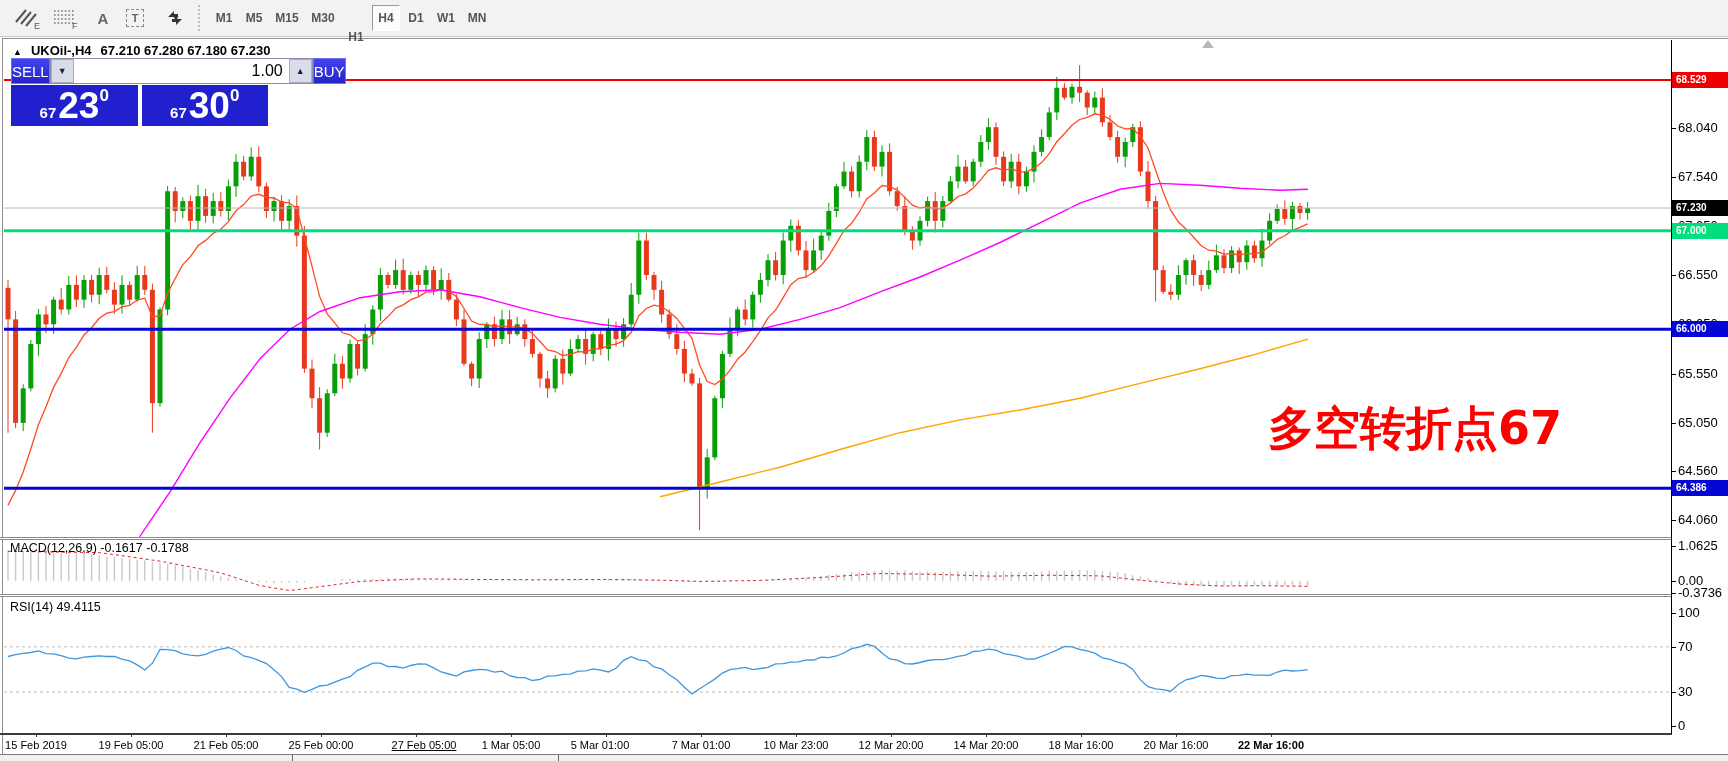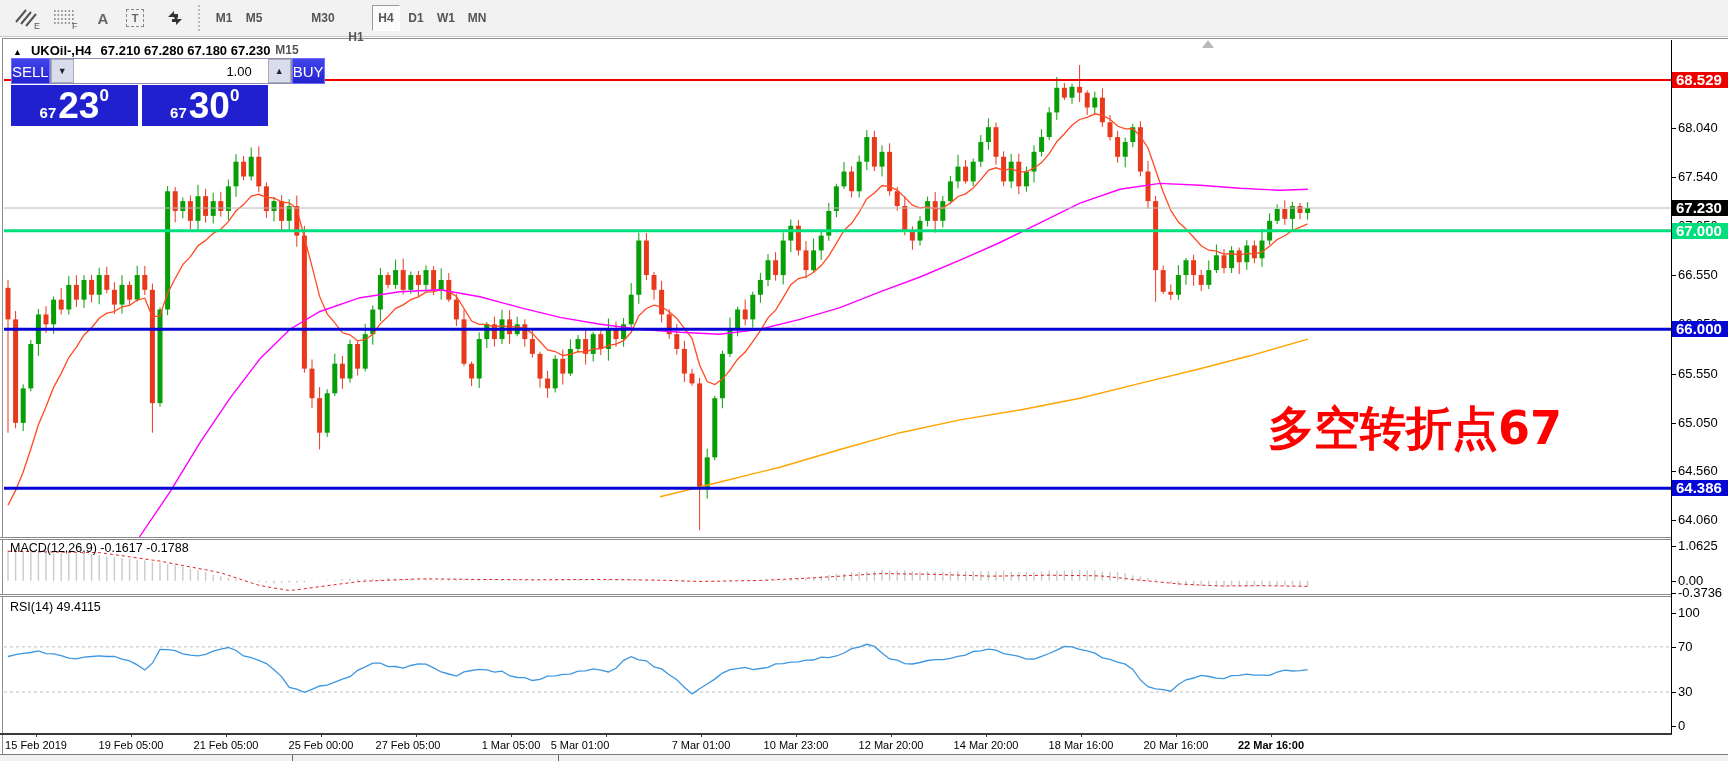--- a/index.html
+++ b/index.html
@@ -23,32 +23,32 @@
   
   #tradepanel{position:absolute;left:11px;top:58px;width:257px;z-index:5;}
   #tp-row1{display:flex;height:26px;}
   .tp-btn{background:linear-gradient(#4343ea,#2424cf);border:1px solid #6f6fff;color:#fff;
     font-size:15px;font-weight:400;display:flex;align-items:center;justify-content:center;}
   #tp-sell{width:63px;}
   #tp-buy{width:48px;}
   #tp-spin{flex:1;display:flex;border:1px solid #8d8dae;background:#fff;}
   .spin-btn{width:23px;background:#d9dcea;border:1px solid #aab;color:#223;font-size:9px;
     display:flex;align-items:center;justify-content:center;}
-  #tp-vol{flex:1;border:none;outline:none;text-align:right;font-size:13px;color:#000;padding-right:16px;
+  #tp-vol{flex:1;border:none;outline:none;text-align:right;font-size:16px;color:#000;padding-right:6px;
     font-family:"Liberation Sans",sans-serif;min-width:10px;}
   #tp-row2{display:flex;gap:4px;margin-top:1px;height:41px;}
   .bigprice{flex:1;background:#2020ce;color:#fff;display:flex;align-items:flex-end;justify-content:center;
     padding-bottom:3px;cursor:default;}
   .bp-small{font-size:15px;font-weight:700;margin-right:2px;line-height:1;margin-bottom:3px;}
   .bp-big{font-size:37px;font-weight:700;line-height:0.88;}
   .bp-sup{font-size:17px;font-weight:700;line-height:1;align-self:flex-start;margin-top:2px;}
   
   .panel-label{position:absolute;left:10px;z-index:4;font-size:12.5px;color:#000;}
   .axis-label{position:absolute;left:1678px;font-size:13px;color:#000;z-index:3;line-height:16px;}
-  .axis-badge{position:absolute;left:1672px;width:56px;height:16px;color:#fff;font-size:15px;font-weight:600;
+  .axis-badge{position:absolute;left:1672px;width:56px;height:16px;color:#fff;font-size:10px;font-weight:600;
     line-height:16px;padding-left:4px;z-index:4;}
   .axis-tick{position:absolute;left:1671px;width:5px;height:1px;background:#000;z-index:3;}
   .date-label{position:absolute;top:739px;transform:translateX(-50%);font-size:11px;color:#000;z-index:3;white-space:nowrap;}
   .date-tick{position:absolute;top:733px;width:1px;height:4px;background:#333;z-index:3;}
   
   .hdiv{position:absolute;left:0;width:1728px;z-index:2;}
   #annotation{position:absolute;left:1268px;top:398px;z-index:2;font-size:46px;font-weight:700;
     font-family:"DejaVu Sans","Liberation Sans",sans-serif;white-space:nowrap;}
   #axisbg{position:absolute;left:1672px;top:40px;width:56px;height:714px;background:#fff;z-index:2;}
   #axisline{position:absolute;left:1671px;top:40px;width:1px;height:694px;background:#000;z-index:3;}
@@ -88,21 +88,21 @@
     <svg width="22" height="20">
       <path d="M4 9 L10 3 L10 6 L14 6 L14 9 Z" fill="#333"></path>
       <path d="M18 11 L12 17 L12 14 L8 14 L8 11 Z" fill="#333"></path>
     </svg>
     <span style="font-size:8px;color:#333;margin-left:2px;">▼</span>
   </div>
   <div class="vsep" style="left:198px;"></div>
   <div id="tf-group">
       <div class="tf-btn" style="left: 210px; width: 28px;">M1</div>
       <div class="tf-btn" style="left: 240px; width: 28px;">M5</div>
-      <div class="tf-btn" style="left: 270px; width: 34px; margin-top: 32px;">M15</div>
+      <div class="tf-btn" style="left: 270px; width: 34px;">M15</div>
       <div class="tf-btn" style="left: 306px; width: 34px;">M30</div>
       <div class="tf-btn" style="left: 342px; width: 28px; margin-top: 19px;">H1</div>
       <div class="tf-btn tf-active" style="left: 372px; width: 28px;">H4</div>
       <div class="tf-btn" style="left: 402px; width: 28px;">D1</div>
       <div class="tf-btn" style="left: 432px; width: 28px;">W1</div>
       <div class="tf-btn" style="left: 462px; width: 30px;">MN</div>
     </div>
 </div>
 
 <div id="winframe"></div>
@@ -734,25 +734,25 @@
 <div id="date-axis">
     <div class="date-tick" style="left: 36px;"></div>
     <div class="date-label" style="left: 36px;">15 Feb 2019</div>
     <div class="date-tick" style="left: 131px;"></div>
     <div class="date-label" style="left: 131px;">19 Feb 05:00</div>
     <div class="date-tick" style="left: 226px;"></div>
     <div class="date-label" style="left: 226px;">21 Feb 05:00</div>
     <div class="date-tick" style="left: 321px;"></div>
     <div class="date-label" style="left: 321px;">25 Feb 00:00</div>
     <div class="date-tick" style="left: 416px;"></div>
-    <div class="date-label" style="left: 408px;">27 Feb 05:00</div>
+    <div class="date-label" style="left: 424px; text-decoration: underline;">27 Feb 05:00</div>
     <div class="date-tick" style="left: 511px;"></div>
     <div class="date-label" style="left: 511px;">1 Mar 05:00</div>
     <div class="date-tick" style="left: 606px;"></div>
-    <div class="date-label" style="left: 580px;">5 Mar 01:00</div>
+    <div class="date-label" style="left: 600px;">5 Mar 01:00</div>
     <div class="date-tick" style="left: 701px;"></div>
     <div class="date-label" style="left: 701px;">7 Mar 01:00</div>
     <div class="date-tick" style="left: 796px;"></div>
     <div class="date-label" style="left: 796px;">10 Mar 23:00</div>
     <div class="date-tick" style="left: 891px;"></div>
     <div class="date-label" style="left: 891px;">12 Mar 20:00</div>
     <div class="date-tick" style="left: 986px;"></div>
     <div class="date-label" style="left: 986px;">14 Mar 20:00</div>
     <div class="date-tick" style="left: 1081px;"></div>
     <div class="date-label" style="left: 1081px;">18 Mar 16:00</div>

